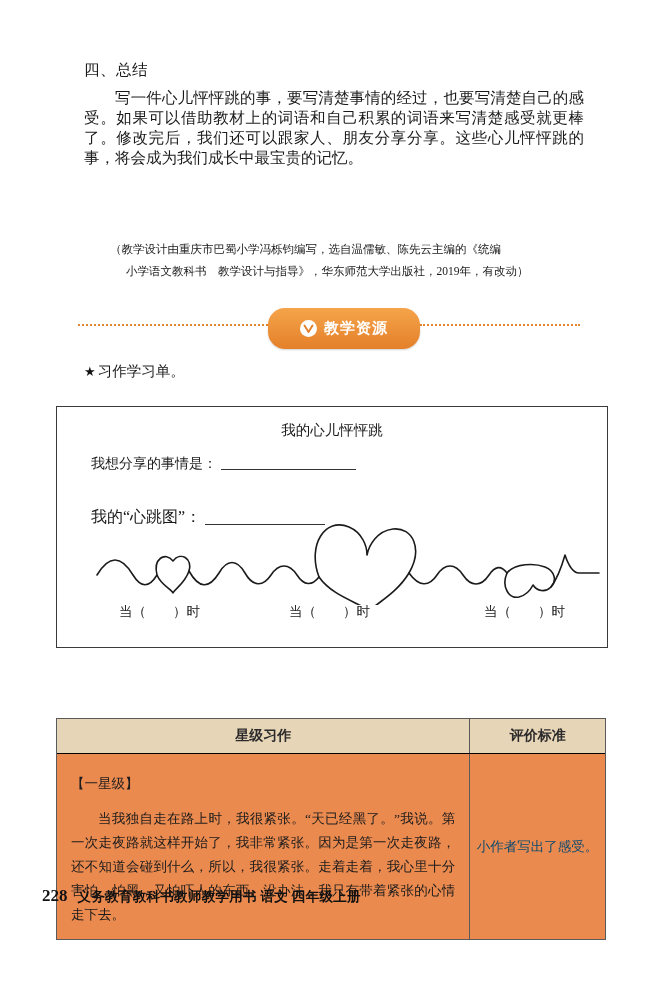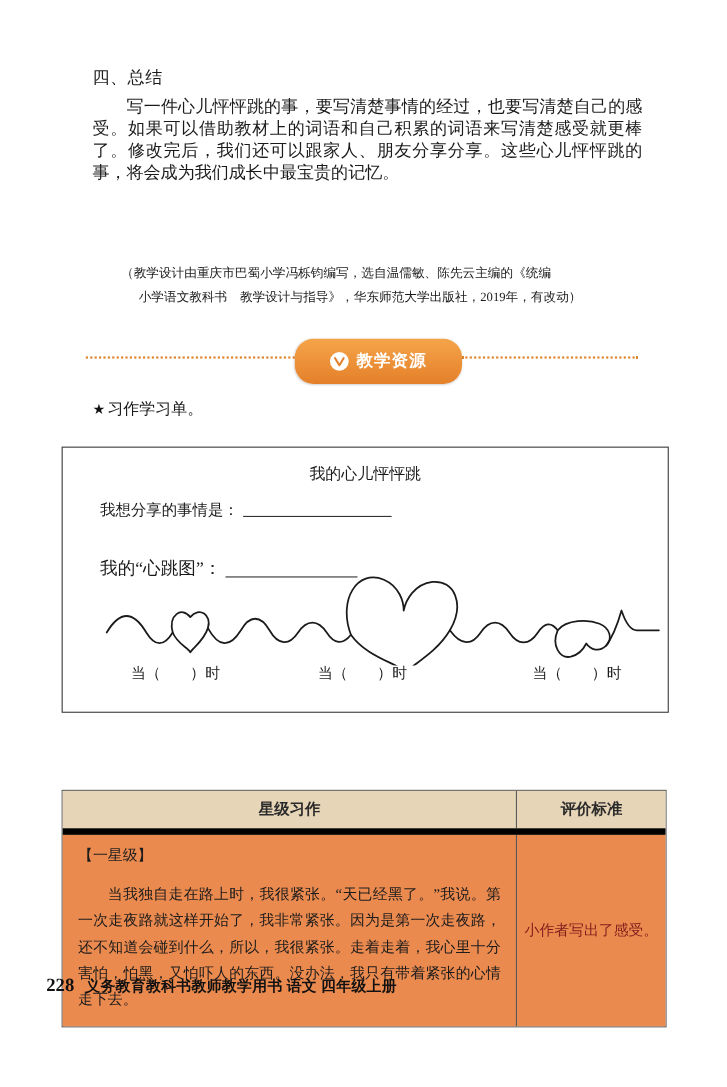--- a/index.html
+++ b/index.html
@@ -183,40 +183,40 @@
     left: 56px;
     top: 718px;
     width: 550px;
     border: 1px solid #5a5a5a;
     box-sizing: border-box;
   }
   .rubric-head {
     display: flex;
     height: 34px;
     background: #e7d5b8;
-    border-bottom: 6px solid #000000;
+    border-bottom: 1px solid #000000;
   }
   .rubric-head .cell {
     display: flex;
     align-items: center;
     justify-content: center;
     font-size: 14px;
     font-weight: bold;
     color: #2b2b2b;
   }
   .col-main { width: 414px; border-right: 1px solid #5a5a5a; }
   .col-side { width: 135px; }
 
   .rubric-body {
     display: flex;
     min-height: 128px;
     background: #eb8a4f;
   }
   .rubric-body .col-main {
-    padding: 10px 14px 12px 14px;
+    padding: 20px 14px 12px 14px;
     box-sizing: border-box;
   }
   .rubric-body .col-side {
     display: flex;
     align-items: center;
     justify-content: center;
     box-sizing: border-box;
     padding: 6px;
   }
   .level-tag {
@@ -229,21 +229,21 @@
     font-size: 13.5px;
     line-height: 24px;
     text-indent: 2em;
     color: #1b1b1b;
     text-align: justify;
     margin-top: 10px;
   }
   .criteria-text {
     font-size: 13.5px;
     line-height: 24px;
-    color: #7f1d1d;
+    color: #0c4a6e;
     text-align: center;
   }
 
   
   .footer {
     position: absolute;
     left: 42px;
     top: 886px;
     display: flex;
     align-items: baseline;

